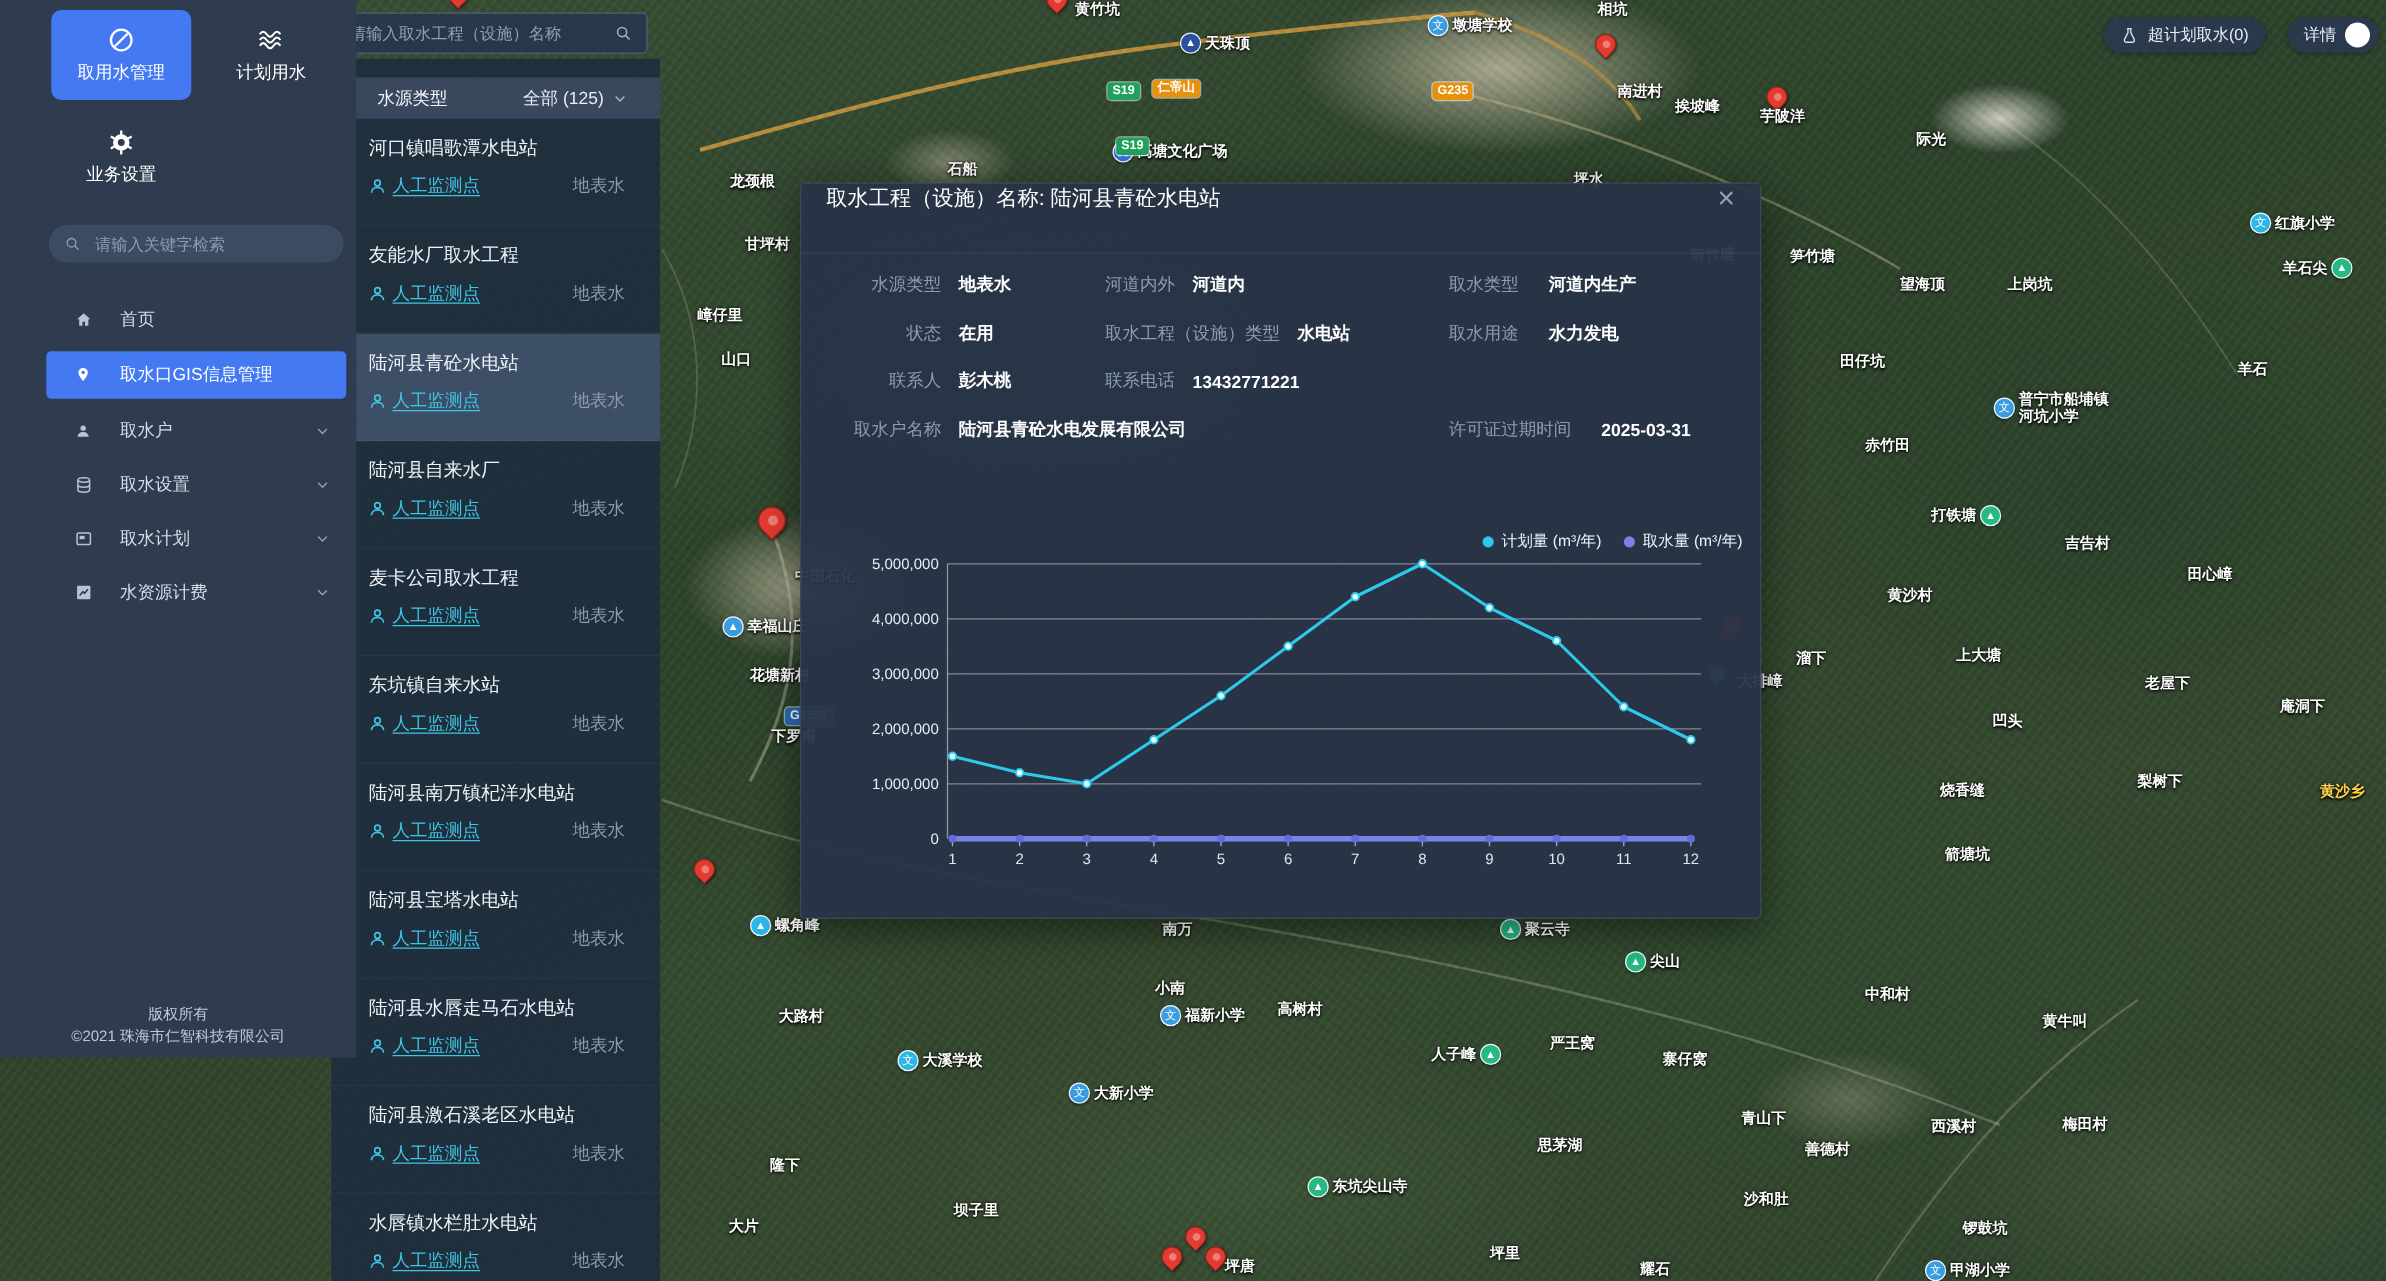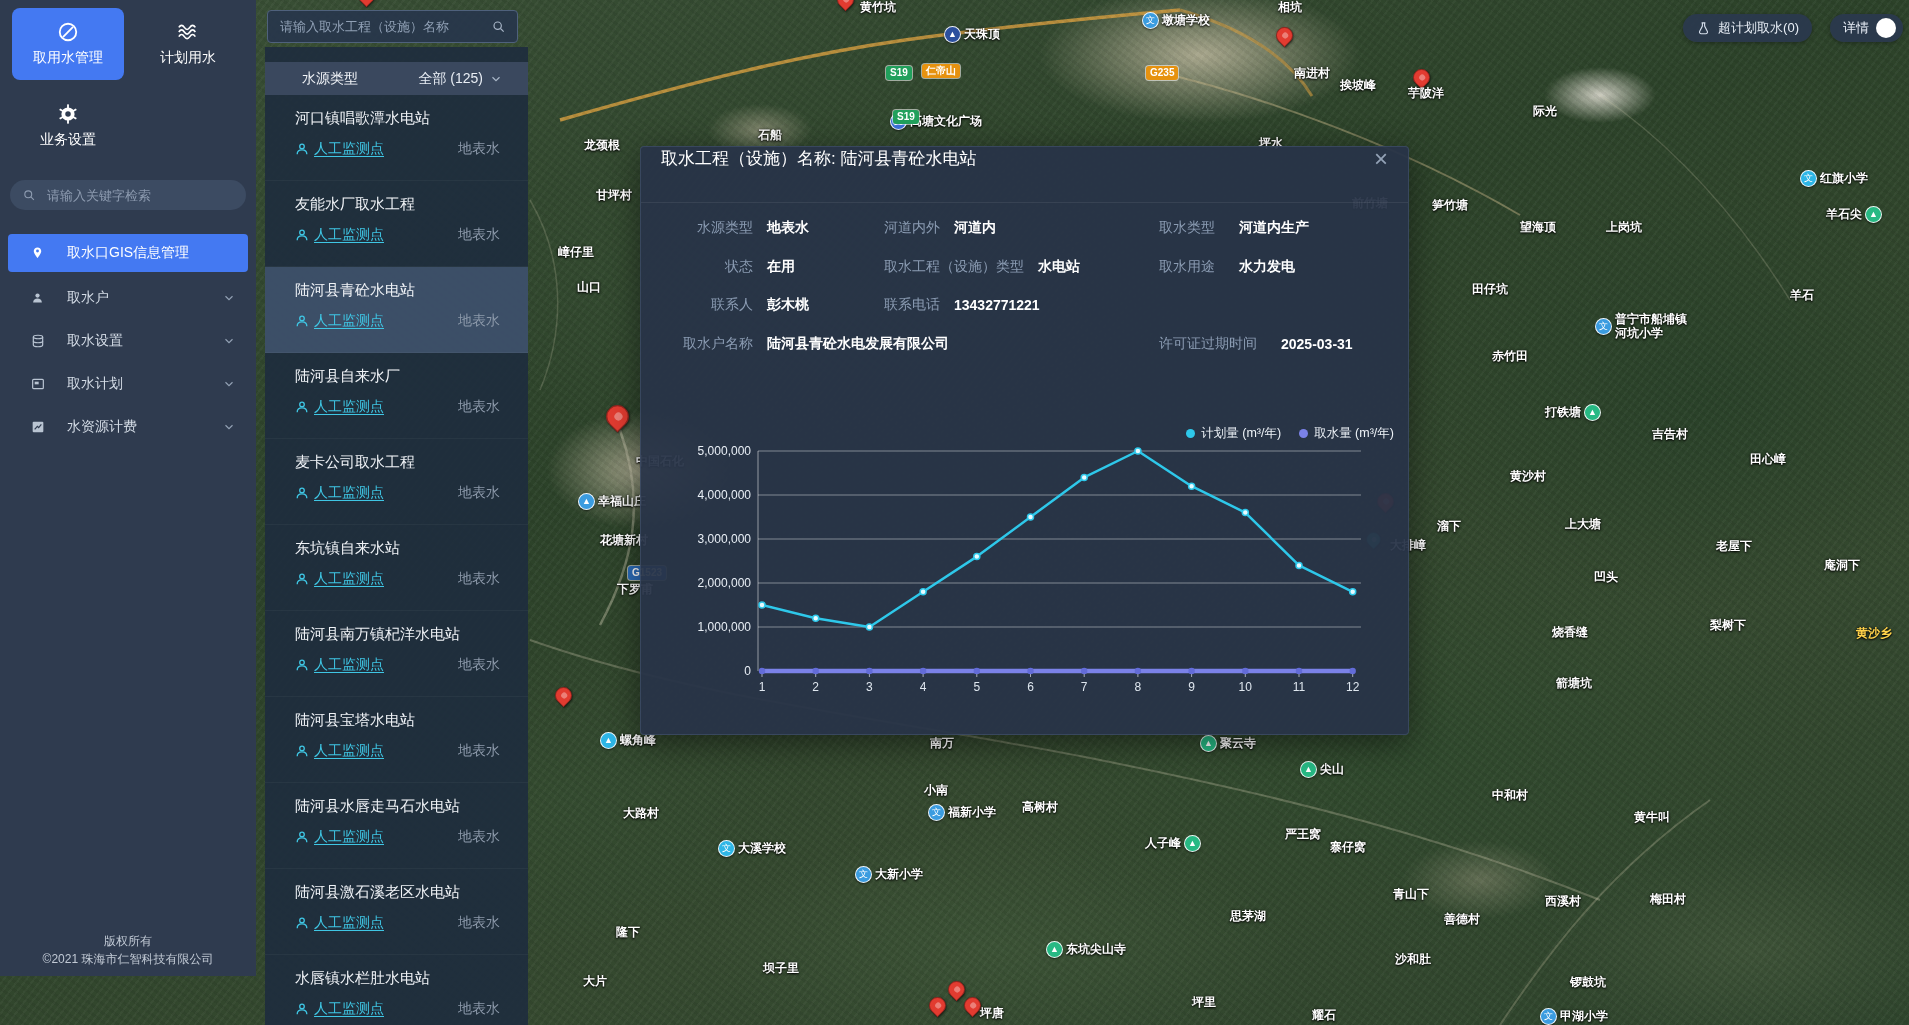--- a/index.html
+++ b/index.html
@@ -44,22 +44,22 @@
     border-radius:3px;font-weight:700;box-shadow:0 0 0 1px rgba(255,255,255,.55);}
 
   
   #topbar{position:absolute;top:14px;right:6px;display:flex;gap:18px;z-index:12;}
   .pill{height:28px;border-radius:14px;background:rgba(42,56,78,.92);display:flex;align-items:center;
     gap:7px;padding:0 13px;color:#e8eef6;font-size:13px;box-shadow:0 1px 4px rgba(0,0,0,.35);}
   .pill .knob{width:20px;height:20px;border-radius:50%;background:#fff;margin-right:-6px;}
   .pill svg{color:#d6dfec;}
 
   
-  #sidebar{position:absolute;left:0;top:0;width:256px;height:976px;background:#2f3b4f;z-index:10;
-    color:#dbe2ea;}
+  #sidebar{position:absolute;left:0;top:0;width:256px;height:846px;background:#2f3b4f;z-index:10;
+    color:#dbe2ea;padding-left:29px;}
   #modules{display:grid;grid-template-columns:112px 112px;gap:10px 8px;padding:8px 12px 0;}
   .tile{height:72px;border-radius:8px;display:flex;flex-direction:column;align-items:center;
     justify-content:center;gap:6px;font-size:14px;color:#fff;cursor:pointer;}
   .tile.active{background:#4479f2;}
   .tico{height:22px;display:flex;align-items:center;}
   .sb-search{margin:18px 10px 0;height:30px;border-radius:15px;background:#3c4b62;display:flex;
     align-items:center;padding:0 12px;gap:8px;color:#8d9bb0;}
   .sb-search input{background:transparent;border:none;outline:none;color:#cfd8e4;font-size:13px;width:100%;
     font-family:inherit;}
   .sb-search input::placeholder{color:#8d9bb0;}
@@ -260,21 +260,21 @@
         <div class="mlabel" style="left: 924px; top: 783px;">
           <span class="mltext">小南</span>
         </div>
         <div class="mlabel" style="left: 928px; top: 804px;">
           <span class="mico" style="background: rgb(59, 156, 224);">文</span>
           <span class="mltext">福新小学</span>
         </div>
         <div class="mlabel" style="left: 1022px; top: 800px;">
           <span class="mltext">高树村</span>
         </div>
-        <div class="mlabel" style="left: 1240px; top: 827px; margin-left: 45px;">
+        <div class="mlabel" style="left: 1240px; top: 827px;">
           <span class="mltext">严王窝</span>
         </div>
         <div class="mlabel" style="left: 1145px; top: 835px;">
           <span class="mico r" style="background: rgb(39, 185, 132);">▲</span>
           <span class="mltext">人子峰</span>
         </div>
         <div class="mlabel" style="left: 1330px; top: 840px;">
           <span class="mltext">寨仔窝</span>
         </div>
         <div class="mlabel" style="left: 623px; top: 806px;">
@@ -448,20 +448,28 @@
     <div class="sb-search">
       <span style="display:flex">
         <svg width="15" height="15" viewBox="0 0 24 24">
             <circle cx="10" cy="10" r="5.5" fill="none" stroke="currentColor" stroke-width="1.8"></circle>
             <line x1="14.2" y1="14.2" x2="19" y2="19" stroke="currentColor" stroke-width="1.8"></line>
           </svg>
       </span>
       <input placeholder="请输入关键字检索" style="">
     </div>
     <nav id="nav">
+        <div class="nav-item">
+          <span class="nico">
+            <svg width="16" height="16" viewBox="0 0 24 24">
+              <path d="M12 4 L4 11 H6.5 V19 H10.5 V14 H13.5 V19 H17.5 V11 H20 Z" fill="currentColor"></path>
+            </svg>
+          </span>
+          <span class="nlabel">首页</span>
+        </div>
         <div class="nav-item active">
           <span class="nico">
             <svg width="15" height="16" viewBox="0 0 24 24">
               <path fill-rule="evenodd" d="M12 3 C8.7 3 6 5.6 6 8.8 C6 13 12 20 12 20 C12 20 18 13 18 8.8 C18 5.6 15.3 3 12 3 Z M12 11.1 a2.3 2.3 0 1 1 0-4.6 a2.3 2.3 0 0 1 0 4.6 Z" fill="currentColor"></path>
             </svg>
           </span>
           <span class="nlabel">取水口GIS信息管理</span>
         </div>
         <div class="nav-item">
           <span class="nico">

